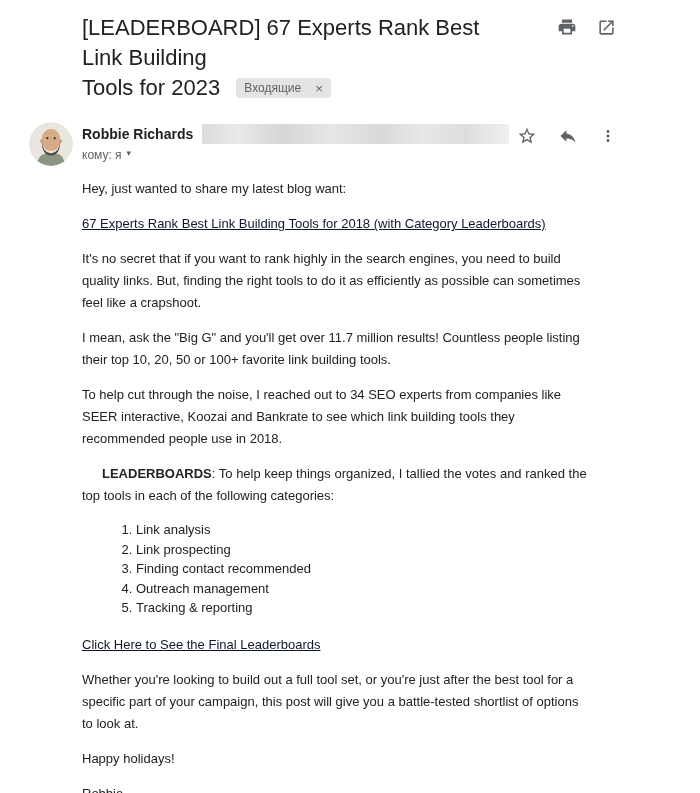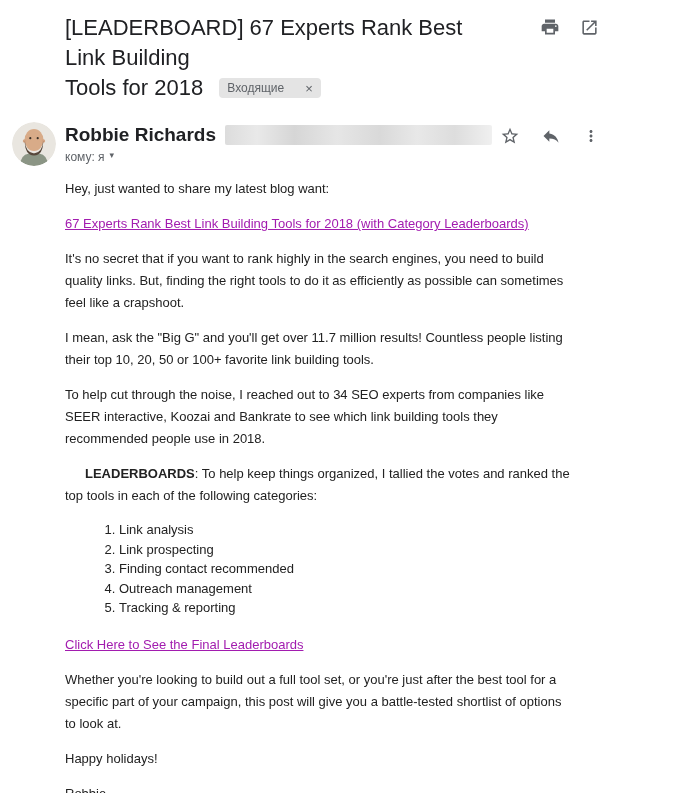--- a/index.html
+++ b/index.html
@@ -3,75 +3,75 @@
 <meta charset="utf-8">
 <style>
   * { box-sizing: border-box; }
   html, body { margin: 0; padding: 0; }
   body {
     width: 700px; height: 793px;
     background: #ffffff;
     font-family: "Liberation Sans", sans-serif;
     color: #222222;
   }
-  .page { position: relative; width: 612px; height: 793px; overflow: hidden; background: #fff; }
+  .page { position: relative; width: 612px; height: 793px; overflow: hidden; background: #fff; margin-left: 17px; }
 
   
   .header { position: relative; padding: 13px 110px 0 65px; }
   .subject {
     margin: 0;
     font-size: 22px; font-weight: 400;
     line-height: 30px; color: #202124;
   }
   .label-chip {
-    display: inline-flex; align-items: center; gap: 21px;
+    display: inline-flex; align-items: center; gap: 14px;
     background: #e4e4e4; border-radius: 4px;
     padding: 3px 8px; margin-left: 10px;
     font-size: 12px; line-height: 14px; color: #5f6368;
     vertical-align: 3px; white-space: nowrap;
   }
   .chip-x { color: #5f6368; font-size: 13px; line-height: 13px; cursor: pointer; }
   .header-icons {
     position: absolute; top: 17px; right: 13px;
     display: flex; gap: 20px; align-items: center;
   }
   .icon-btn { display: inline-flex; cursor: pointer; }
   .icon-btn svg { fill: #5f6368; }
 
   
   .sender { position: relative; margin-top: 19px; padding: 0 120px 0 65px; min-height: 44px; }
   .avatar { position: absolute; left: 12px; top: 0; width: 44px; height: 44px; border-radius: 50%; overflow: hidden; cursor: pointer; }
   .sender-name-row { display: flex; align-items: center; padding-top: 2px; }
-  .sender-name { font-size: 19px; font-weight: 700; color: #202124; white-space: nowrap; }
+  .sender-name { font-size: 14px; font-weight: 700; color: #202124; white-space: nowrap; }
   .redaction {
     display: inline-block; width: 398px; height: 20px; margin-left: 9px;
     border-radius: 2px;
     background: linear-gradient(90deg,#dcdcdc 0%,#e9e9e9 12%,#d6d6d6 26%,#e6e6e6 42%,#d9d9d9 58%,#e8e8e8 72%,#dddddd 86%,#f0f0f0 100%);
   }
   .to-line { display: flex; align-items: flex-start; gap: 5px; margin-top: 4px; font-size: 12px; color: #5f6368; cursor: pointer; width: fit-content; }
   .caret { font-size: 9px; color: #5f6368; }
   .sender-actions { position: absolute; right: 12px; top: 4px; display: flex; gap: 21px; align-items: center; }
 
   
   .email-body { padding: 12px 42px 0 65px; font-size: 13px; line-height: 22px; color: #222; }
   .email-body p { margin: 0 0 13px 0; }
-  .email-body a { color: #a21caf; text-decoration: underline; cursor: pointer; }
+  .email-body a { color: #0f172a; text-decoration: underline; cursor: pointer; }
   .email-body ol { margin: 5px 0 16px 0; padding-left: 54px; }
   .email-body li { line-height: 19.5px; }
   .b { font-weight: 700; padding-left: 20px; }
 </style>
 </head>
 <body>
 
 <div class="page">
 
   <div class="header">
     <h1 class="subject">
       <span>[LEADERBOARD] 67 Experts Rank Best Link Building</span><br>
-      <span>Tools for 2018</span>
+      <span>Tools for 2023</span>
       <span class="label-chip">
         <span>Входящие</span>
         <span class="chip-x">×</span>
       </span>
     </h1>
     <div class="header-icons">
       <span class="icon-btn">
         <svg width="20" height="20" viewBox="0 0 24 24">
             <path d="M19 8H5c-1.66 0-3 1.34-3 3v6h4v4h12v-4h4v-6c0-1.66-1.34-3-3-3zm-3 11H8v-5h8v5zm3-7c-.55 0-1-.45-1-1s.45-1 1-1 1 .45 1 1-.45 1-1 1zm-1-9H6v4h12V3z"></path>
           </svg>

